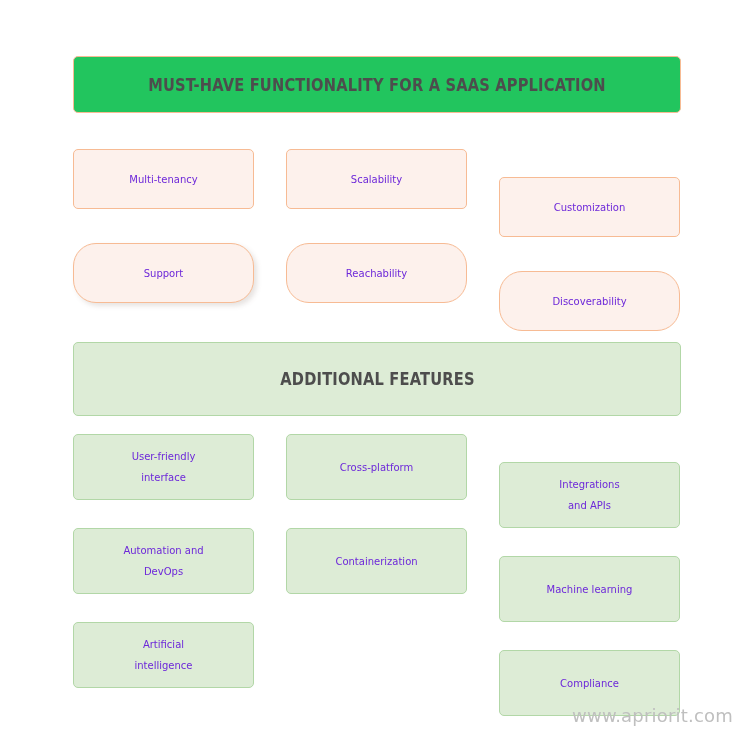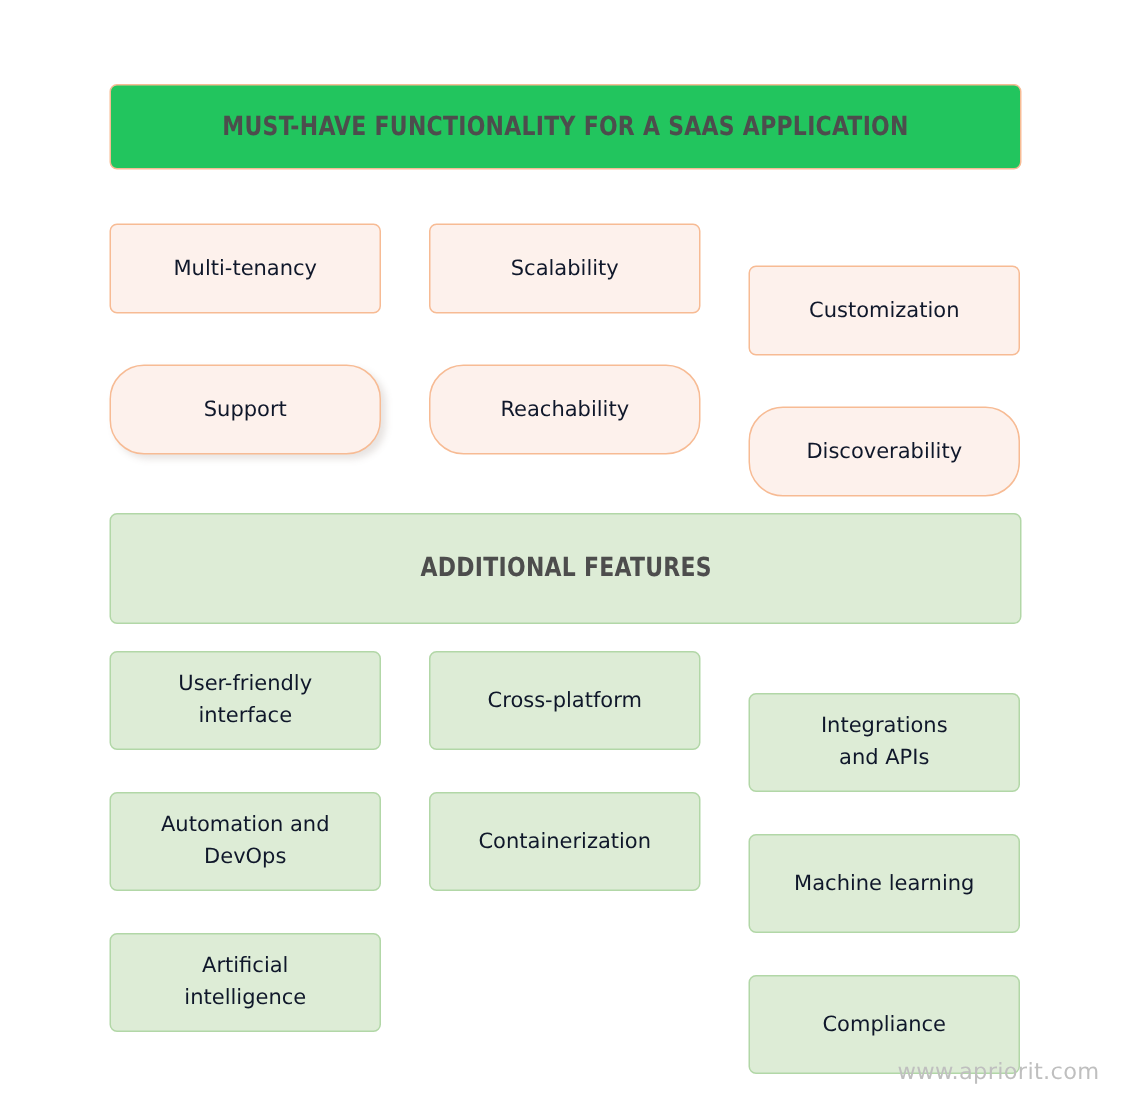--- a/index.html
+++ b/index.html
@@ -63,23 +63,23 @@
     box-sizing: border-box;
     border-radius: 5px;
     display: flex;
     align-items: center;
     justify-content: center;
     text-align: center;
     padding: 4px 8px;
   }
   .card-label {
     font-family: "DejaVu Sans", "Liberation Sans", sans-serif;
-    font-size: 14px;
+    font-size: 10px;
     line-height: 21px;
-    color: #0f172a;
+    color: #6d28d9;
     white-space: pre-line;
   }
   .card-orange {
     background: #fdf1ec;
     border: 1px solid #f7bb94;
     height: 60px;
   }
   .card-green {
     background: #ddecd6;
     border: 1px solid #b2d7a7;
@@ -100,21 +100,21 @@
   .row-g0 { top: 434px; }
   .row-g1 { top: 528px; }
   .row-g2 { top: 622px; }
 
   
   .watermark {
     position: absolute;
     right: 20px;
     top: 705px;
     font-family: "DejaVu Sans", "Liberation Sans", sans-serif;
-    font-size: 15px;
+    font-size: 18px;
     color: #bfbfbf;
     letter-spacing: 0.2px;
   }
 </style>
 </head>
 <body>
 
 <div class="canvas">
 
   <div class="banner banner-orange">

